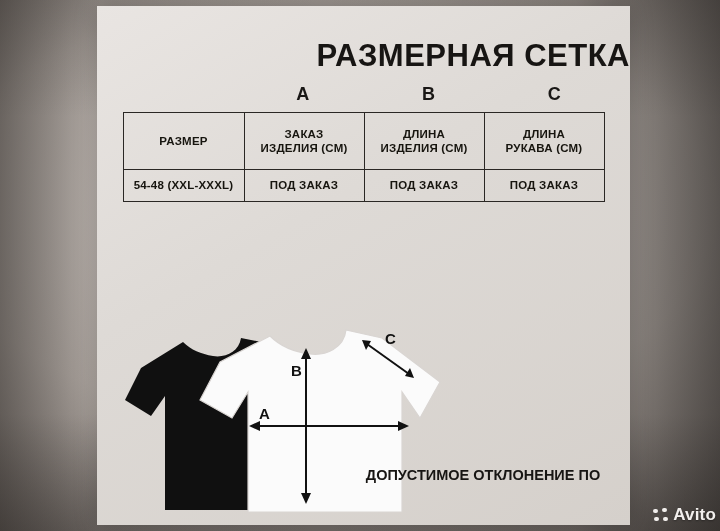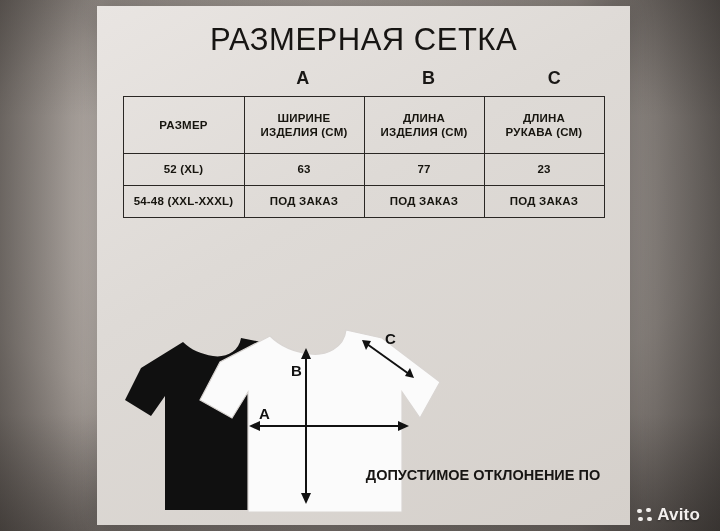--- a/index.html
+++ b/index.html
@@ -32,26 +32,26 @@
   .card {
     position: absolute;
     left: 97px;
     top: 6px;
     width: 533px;
     height: 519px;
     background: linear-gradient(150deg, #e9e5e2 0%, #dedad6 40%, #d5d0cb 100%);
     box-shadow: 0 0 22px rgba(0,0,0,0.22);
   }
   .title {
-    text-align: center;
+    text-align: right;
     font-size: 31px;
-    font-weight: normal;
+    font-weight: bold;
     letter-spacing: 0.5px;
     color: #171513;
-    margin-top: 16px;
+    margin-top: 32px;
     font-family: "Liberation Sans", sans-serif;
   }
   .col-letters {
     display: flex;
     margin-top: 10px;
     padding-left: 22px;
     padding-right: 13px;
   }
   .col-letters .sp {
     width: 121px;
@@ -121,21 +121,21 @@
     text-align: center;
     font-size: 14.5px;
     font-weight: bold;
     color: #171513;
     line-height: 1.5;
   }
   .note span { display: block; margin-top: 44px; }
 
   .watermark {
     position: absolute;
-    right: 20px;
+    right: 4px;
     bottom: 6px;
     display: flex;
     align-items: center;
     gap: 5px;
     color: #f2efed;
     font-size: 17px;
     font-weight: bold;
     letter-spacing: 0.2px;
     text-shadow: 0 1px 2px rgba(0,0,0,0.35);
   }
@@ -182,45 +182,39 @@
       </colgroup>
       <thead>
         <tr>
           <th>
             <div class="hdr-lines">
               <span>РАЗМЕР</span>
             </div>
           </th>
           <th>
             <div class="hdr-lines">
-              <span>ШИРИНЕ</span>
+              <span>ЗАКАЗ</span>
               <span>ИЗДЕЛИЯ (СМ)</span>
             </div>
           </th>
           <th>
             <div class="hdr-lines">
               <span>ДЛИНА</span>
               <span>ИЗДЕЛИЯ (СМ)</span>
             </div>
           </th>
           <th>
             <div class="hdr-lines">
               <span>ДЛИНА</span>
               <span>РУКАВА (СМ)</span>
             </div>
           </th>
         </tr>
       </thead>
       <tbody>
-        <tr>
-          <td>52 (XL)</td>
-          <td>63</td>
-          <td>77</td>
-          <td>23</td>
-        </tr>
         <tr>
           <td>54-48 (XXL-XXXL)</td>
           <td>ПОД ЗАКАЗ</td>
           <td>ПОД ЗАКАЗ</td>
           <td>ПОД ЗАКАЗ</td>
         </tr>
       </tbody>
     </table>
 
     <div class="shirts">

